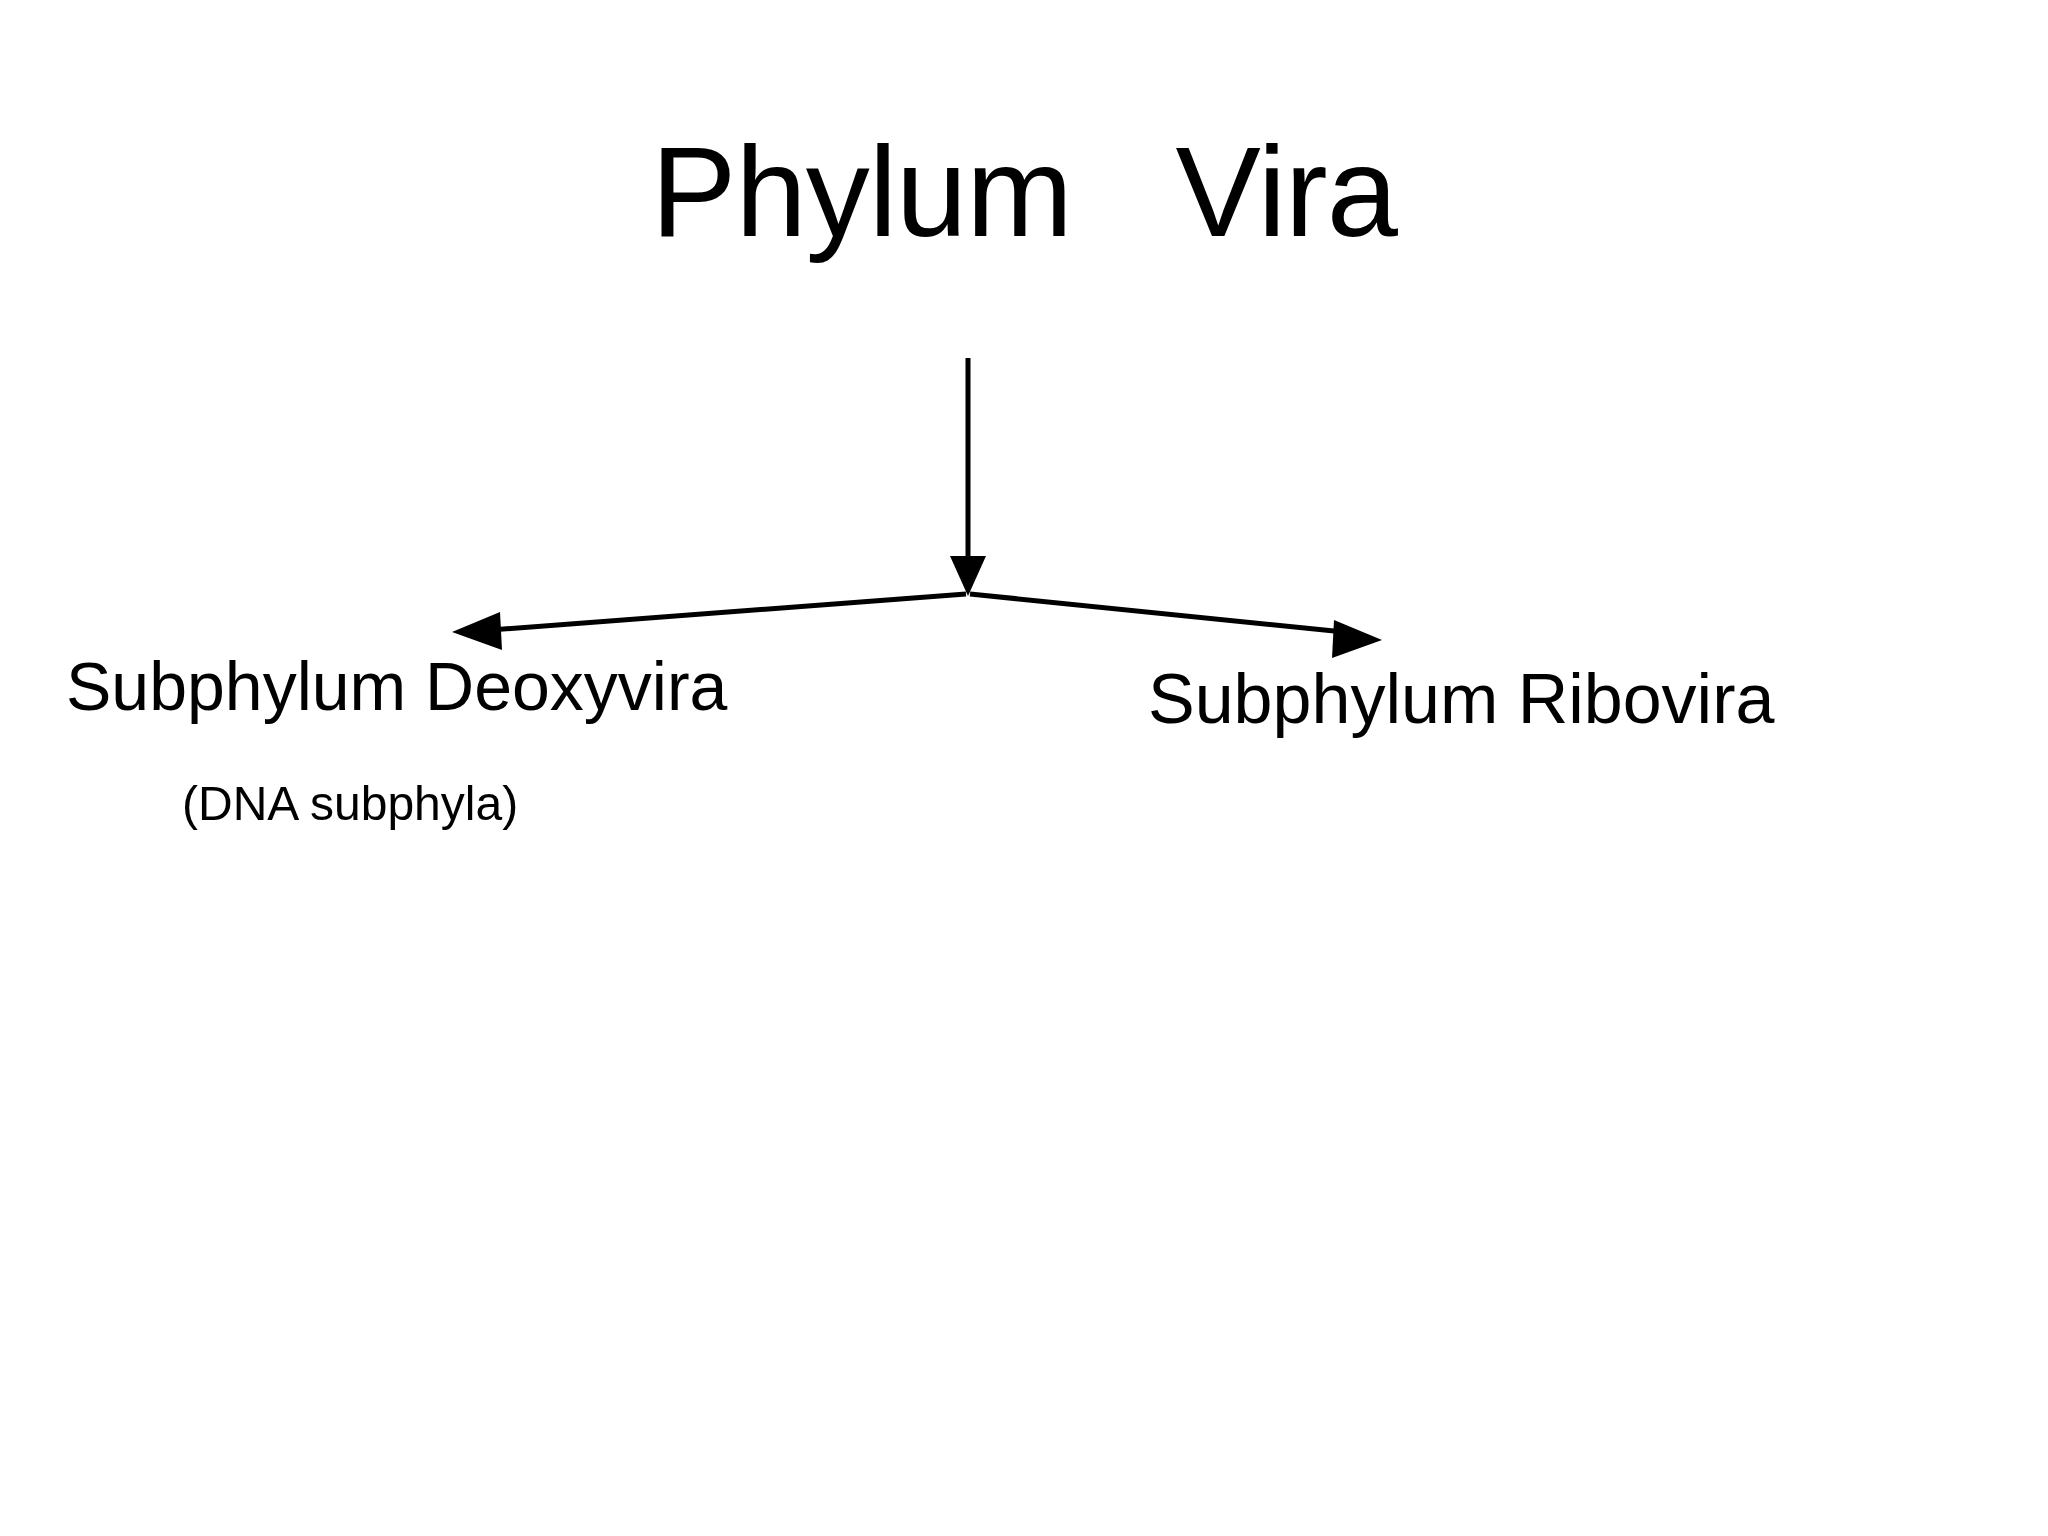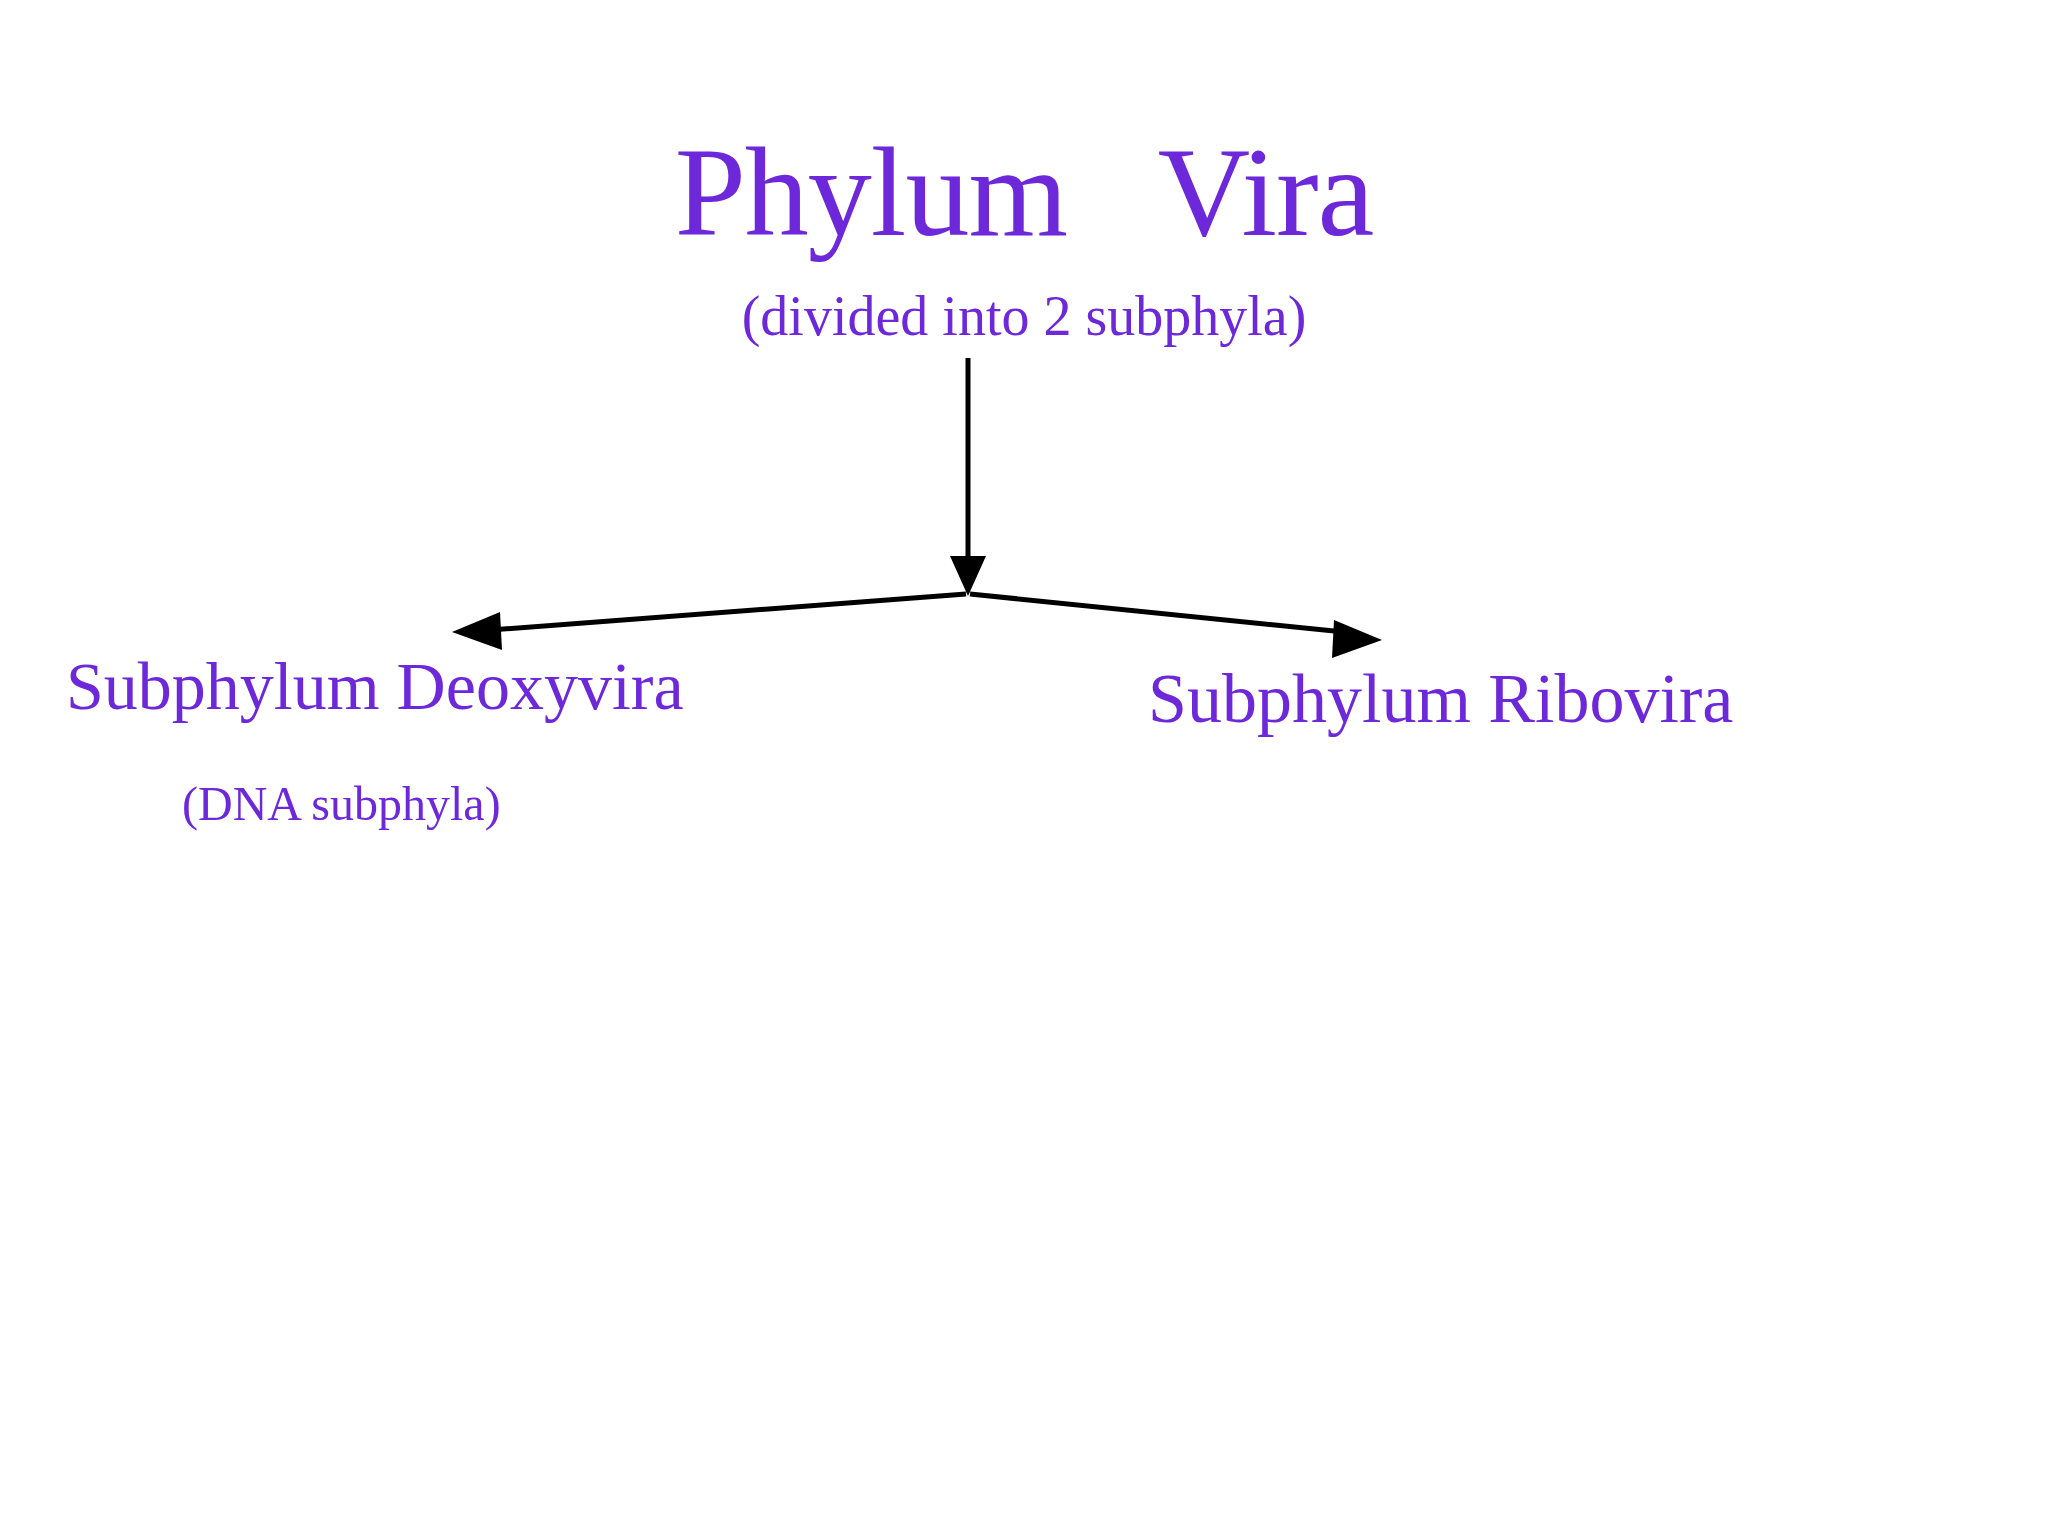--- a/index.html
+++ b/index.html
@@ -21,24 +21,23 @@
     position: relative;
     width: 2048px;
     height: 1536px;
     background: #ffffff;
   }
 
   
   .txt {
     position: absolute;
     white-space: pre;
-    color: #6d28d9;
+    color: #000000;
     line-height: 1;
     letter-spacing: 0;
-    font-family: Liberation Serif, serif;
   }
 
   #title {
     left: 0;
     right: 0;
     top: 128px;
     width: 2048px;
     text-align: center;
     font-size: 128px;
     font-weight: 400;
@@ -102,21 +101,20 @@
     stroke: none;
   }
 </style>
 </head>
 <body>
 
 <div id="slide">
 
   <div class="txt" id="title">Phylum   Vira</div>
 
-  <div class="txt" id="subtitle">(divided into 2 subphyla)</div>
 
   <svg id="connectors" viewBox="0 0 2048 1536">
 
     <g>
       <line x1="968" y1="358" x2="968" y2="572" stroke-width="5"></line>
       <polygon points="968,596 950,556 986,556"></polygon>
     </g>
 
     <g>
       <line x1="966" y1="594" x2="490" y2="630" stroke-width="5"></line>

